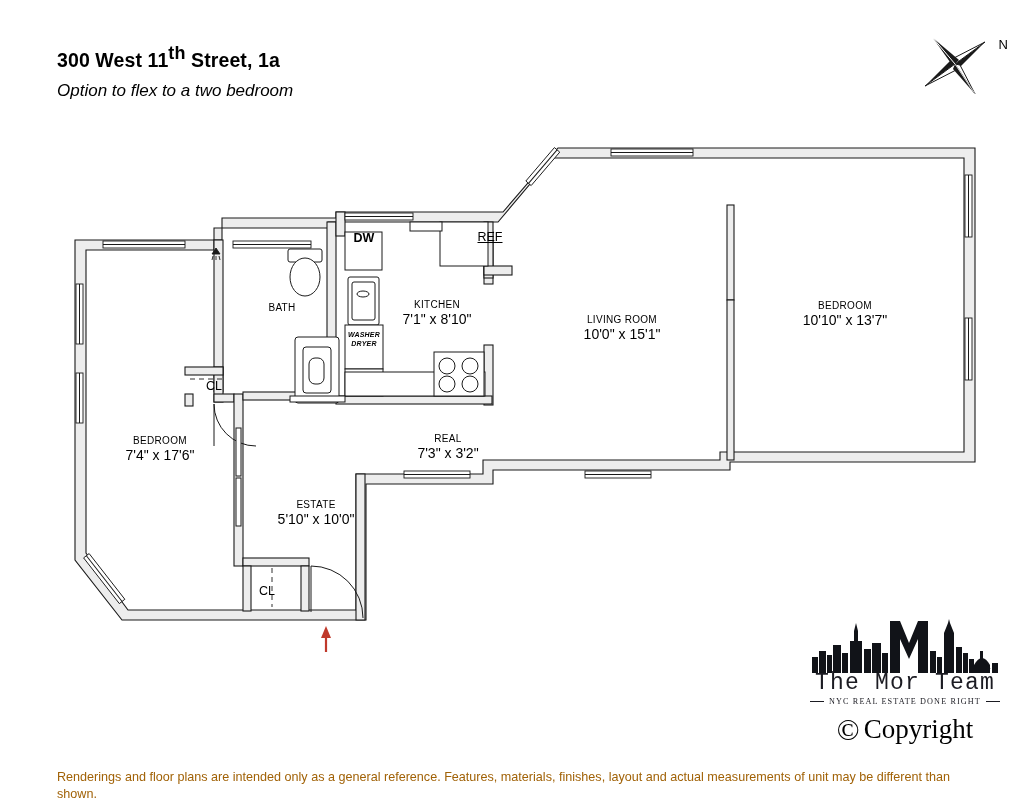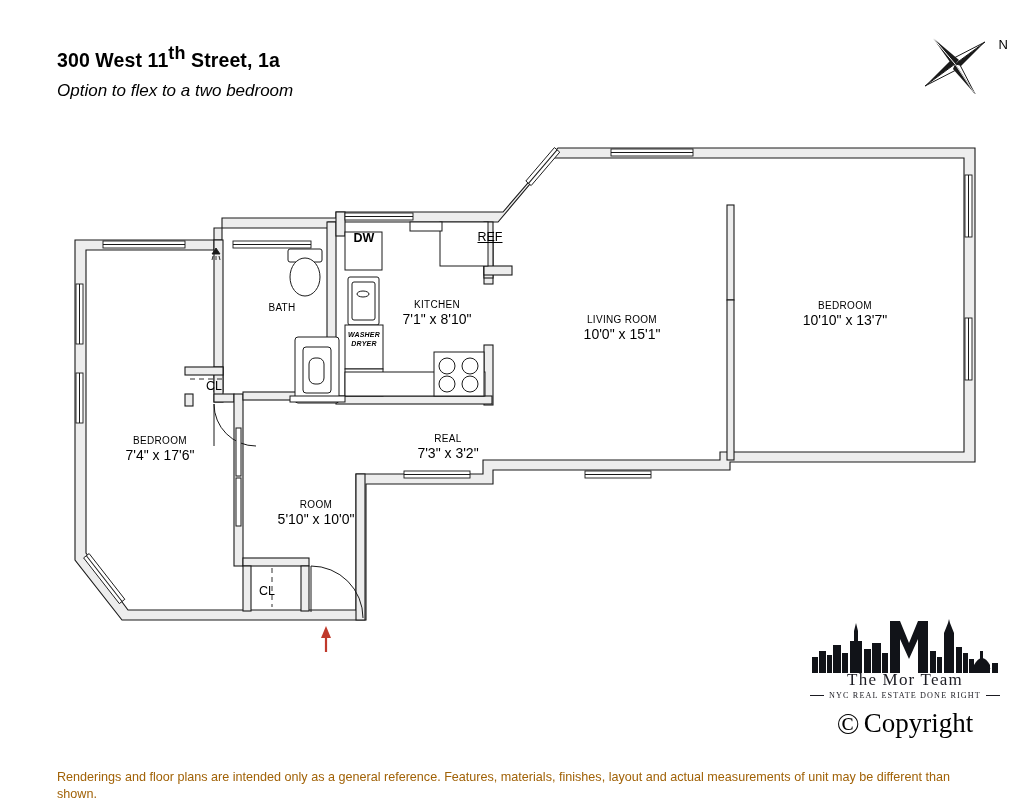--- a/index.html
+++ b/index.html
@@ -115,22 +115,22 @@
     left: 800px;
     top: 617px;
     width: 210px;
     text-align: center;
   }
   #logo-skyline {
     display: block;
     margin: 0 auto;
   }
   #logo-name {
-    font-family: Liberation Serif, serif;
-    font-size: 17px;
+    font-family: Liberation Mono, monospace;
+    font-size: 23px;
     letter-spacing: 1.2px;
     color: #1b1b22;
     margin-top: -3px;
     white-space: nowrap;
   }
   #logo-tag-wrap {
     display: flex;
     align-items: center;
     justify-content: center;
     gap: 5px;
@@ -396,21 +396,21 @@
     <span class="rname">BEDROOM</span>
     <span class="rdim">10'10" x 13'7"</span>
   </div>
 
   <div class="room-label" style="left:392px; top:421px; width:112px;">
     <span class="rname">REAL</span>
     <span class="rdim">7'3" x 3'2"</span>
   </div>
 
   <div class="room-label" style="left:256px; top:487px; width:120px;">
-    <span class="rname">ROOM</span>
+    <span class="rname">ESTATE</span>
     <span class="rdim">5'10" x 10'0"</span>
   </div>
 
   <div class="small-label" style="left:344px; top:231px; width:40px;font-weight:bold;">DW</div>
 
   <div class="small-label" style="left:464px; top:230px; width:52px;text-decoration:underline;">REF</div>
 
   <div class="tiny-label" style="left:345px; top:331px; width:38px;">
     <span>WASHER</span><br>
     <span>DRYER</span>

